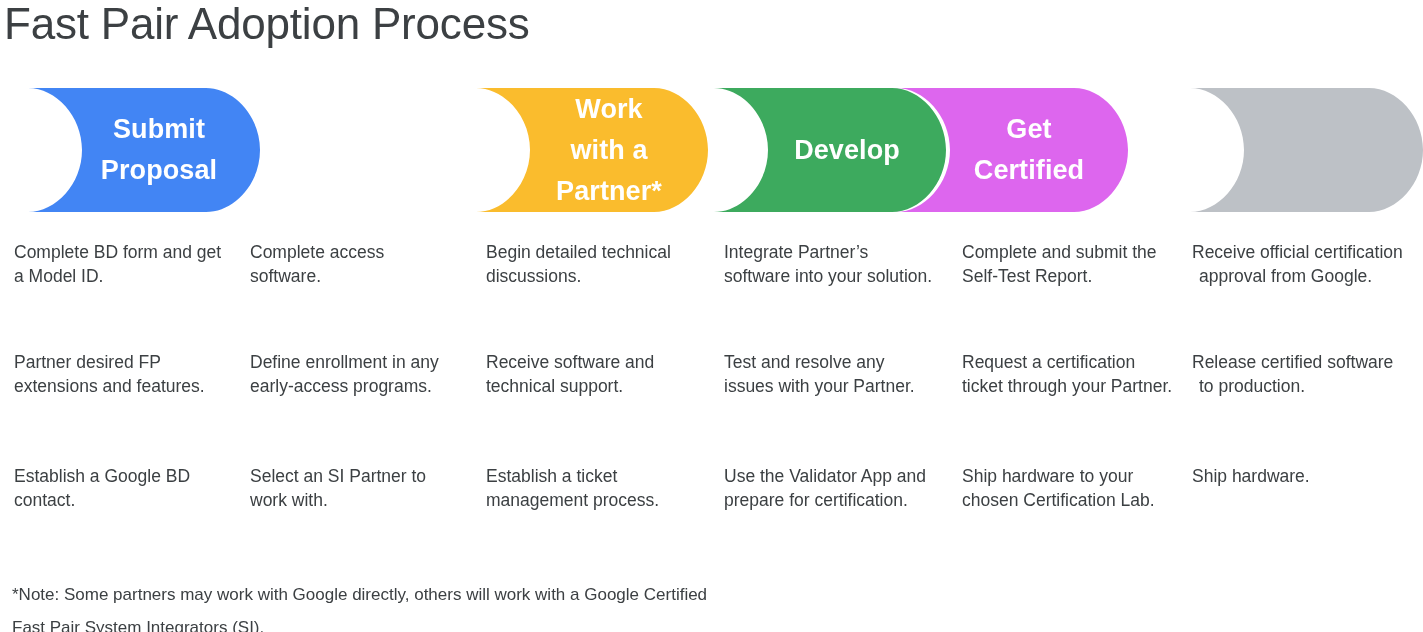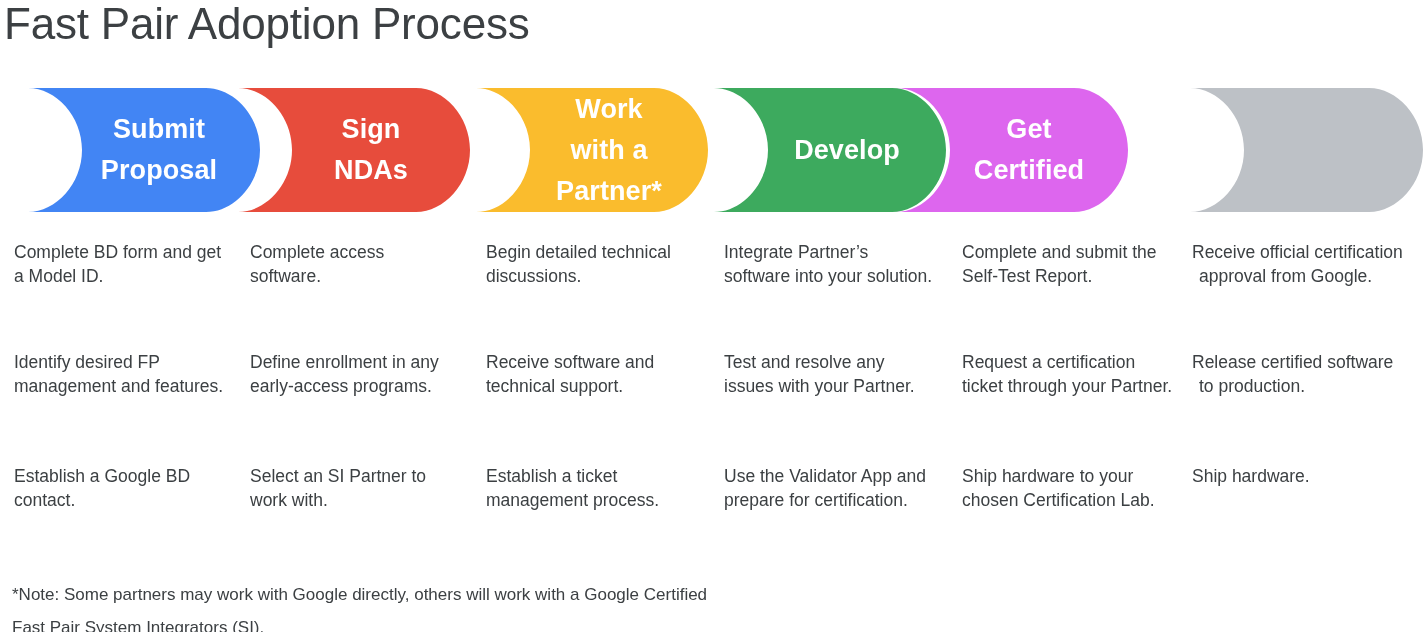--- a/index.html
+++ b/index.html
@@ -115,30 +115,20 @@
     <span class="shape">
       <svg viewBox="0 0 232 124" preserveAspectRatio="none" aria-hidden="true">
         <path d="M0 0 H178 C206 0 232 28 232 62 C232 96 206 124 178 124 H0
                  C28 124 54 96 54 62 C54 28 28 0 0 0 Z" fill="#4285f4"></path>
       </svg>
     </span>
     <span class="stage-label">Submit
 Proposal</span>
   </div>
 
-  <div class="stage s2" style="left:238px; width:232px;">
-    <span class="shape">
-      <svg viewBox="0 0 232 124" preserveAspectRatio="none" aria-hidden="true">
-        <path d="M0 0 H178 C206 0 232 28 232 62 C232 96 206 124 178 124 H0
-                 C28 124 54 96 54 62 C54 28 28 0 0 0 Z" fill="#e74c3c"></path>
-      </svg>
-    </span>
-    <span class="stage-label">Sign
-NDAs</span>
-  </div>
 
   <div class="stage s3" style="left:476px; width:232px;">
     <span class="shape">
       <svg viewBox="0 0 232 124" preserveAspectRatio="none" aria-hidden="true">
         <path d="M0 0 H178 C206 0 232 28 232 62 C232 96 206 124 178 124 H0
                  C28 124 54 96 54 62 C54 28 28 0 0 0 Z" fill="#fabc2d"></path>
       </svg>
     </span>
     <span class="stage-label">Work
 with a
@@ -174,21 +164,21 @@
       </svg>
     </span>
   </div>
 
 </div>
 
 <div id="detail-grid">
 
   <div class="detail-col c1" style="left:14px;">
     <div class="detail-item r1">Complete BD form and get a Model ID.</div>
-    <div class="detail-item r2">Identify desired FP management and features.</div>
+    <div class="detail-item r2">Partner desired FP extensions and features.</div>
     <div class="detail-item r3">Establish a Google BD contact.</div>
   </div>
 
   <div class="detail-col c2" style="left:250px;">
     <div class="detail-item r1">Complete access software.</div>
     <div class="detail-item r2">Define enrollment in any early-access programs.</div>
     <div class="detail-item r3">Select an SI Partner to work with.</div>
   </div>
 
   <div class="detail-col c3" style="left:486px;">

